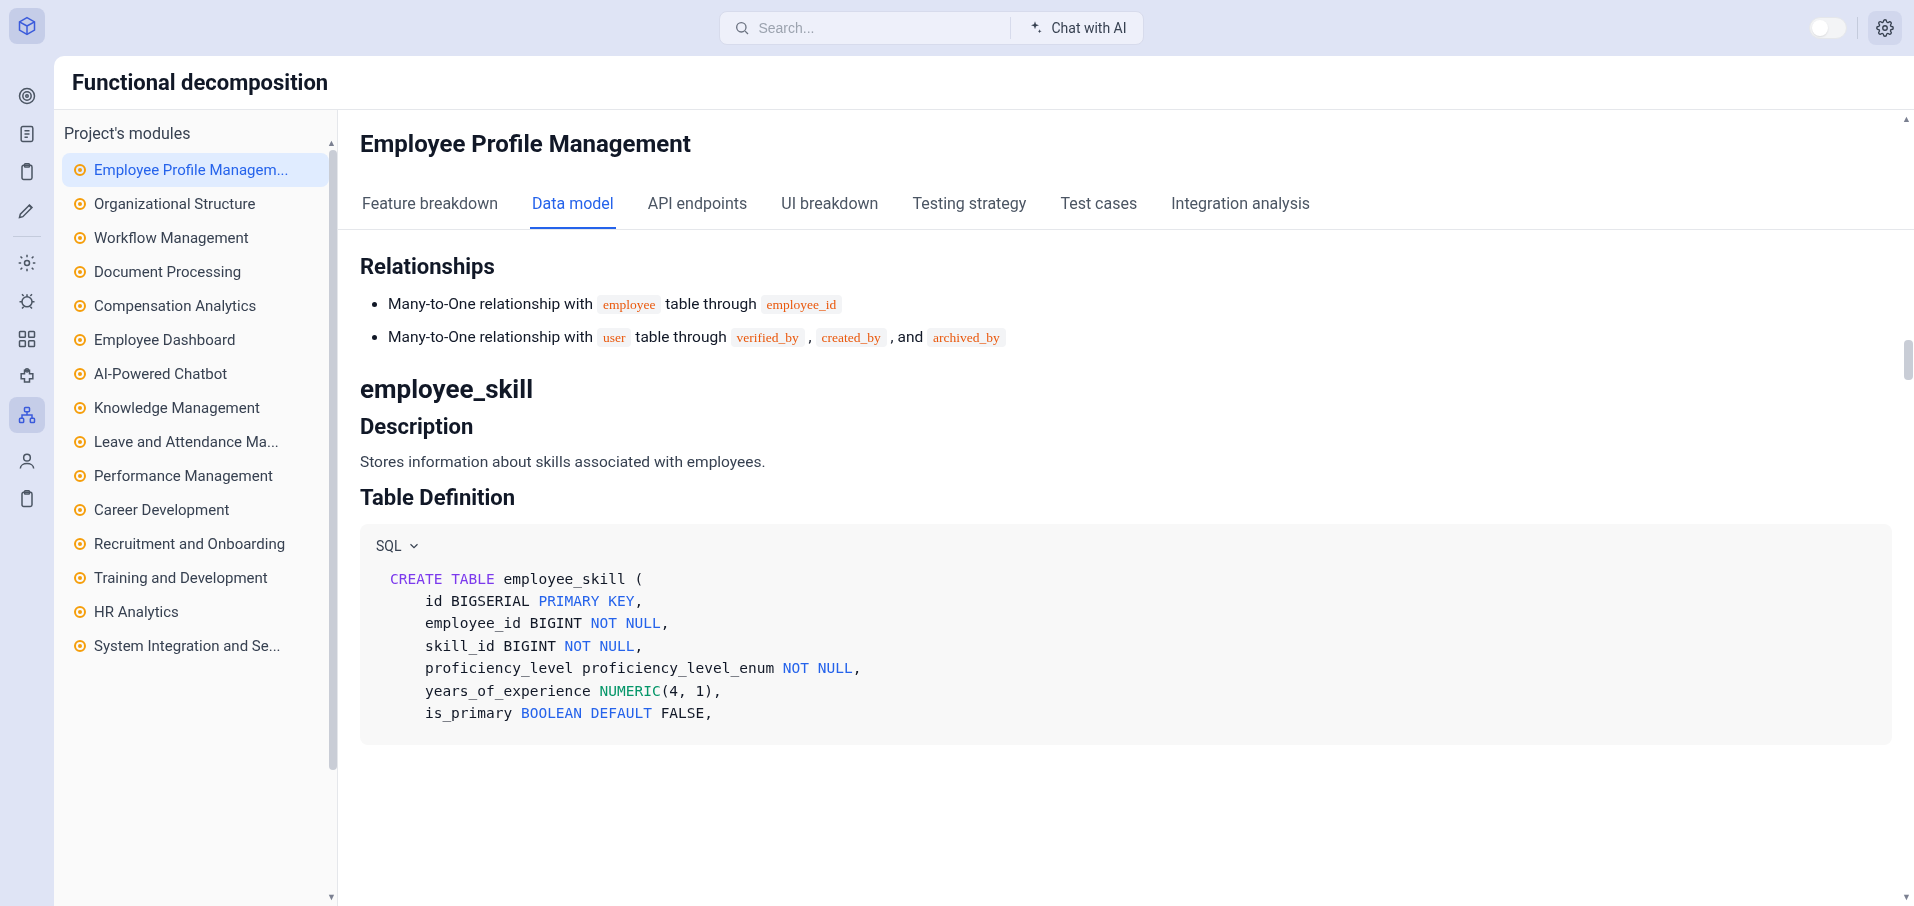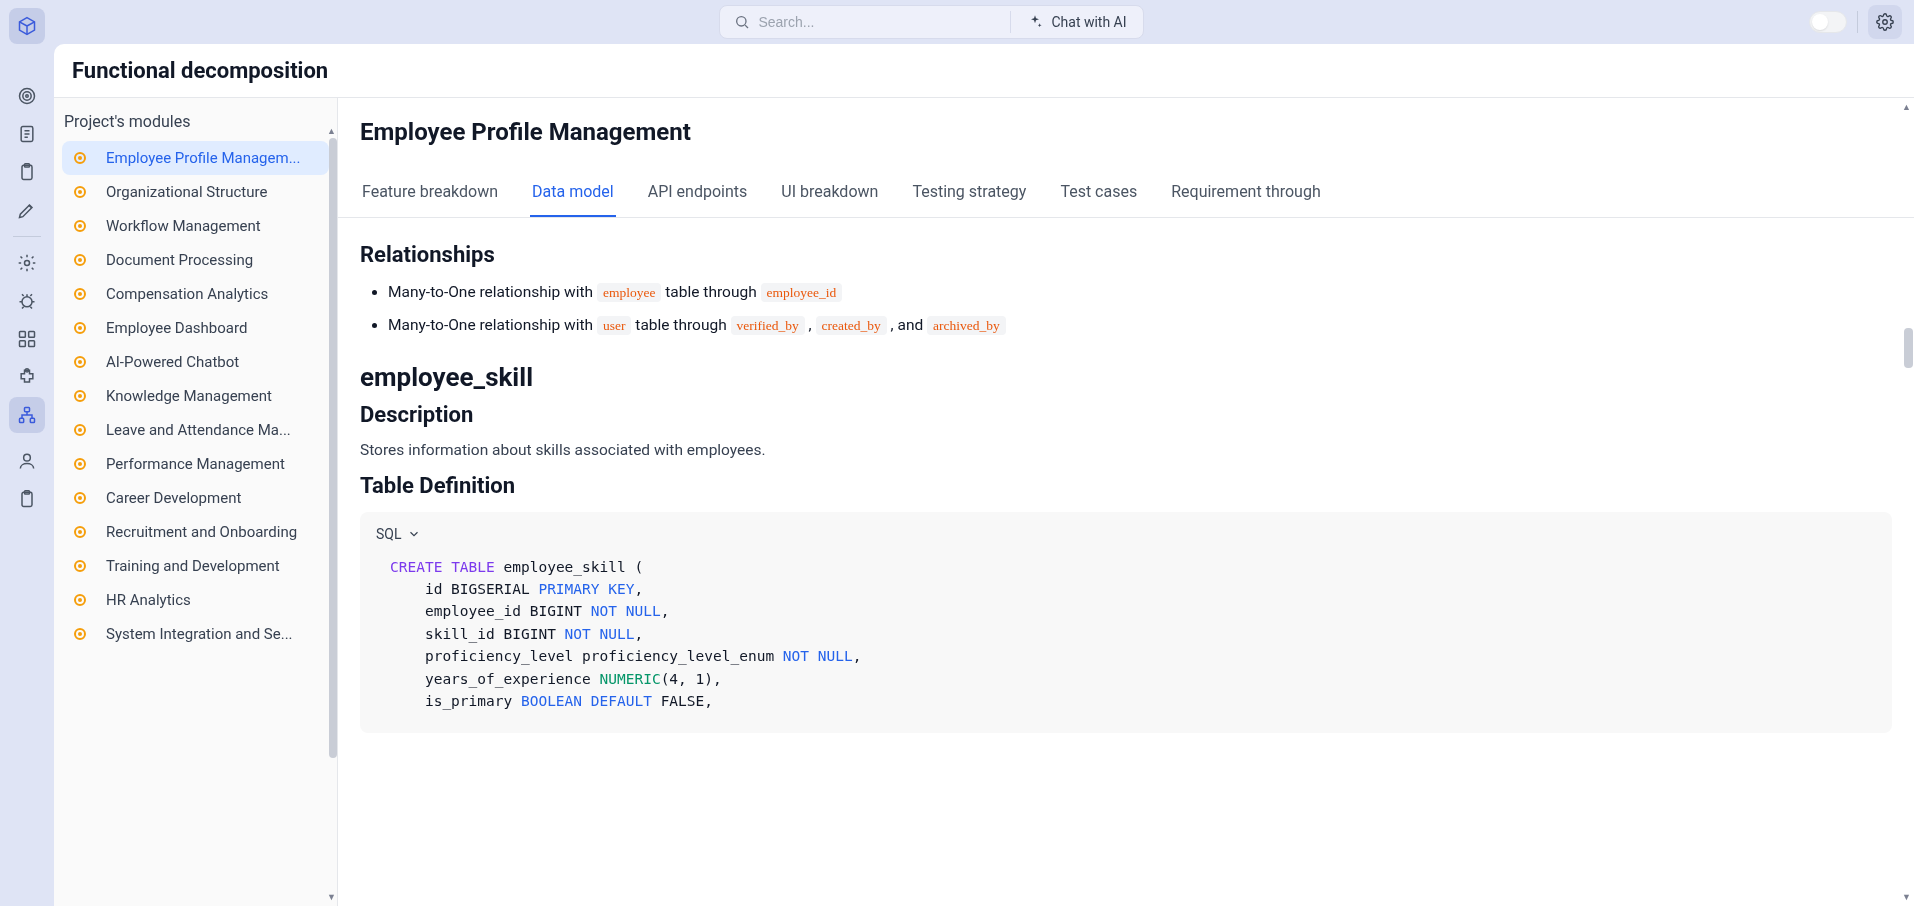--- a/index.html
+++ b/index.html
@@ -3,41 +3,41 @@
 <meta charset="utf-8">
 <style>
 * { box-sizing: border-box; margin: 0; padding: 0; }
 body { font-family: -apple-system, BlinkMacSystemFont, "Segoe UI", Roboto, sans-serif; font-size: 14px; color: #1f2937; background: #dfe4f5; overflow: hidden; }
 .app { display: flex; height: 906px; width: 1914px; }
 .icon-rail { width: 54px; background: #dfe4f5; padding: 8px 0; display: flex; flex-direction: column; align-items: center; gap: 2px; }
 .icon-rail .rail-item { width: 36px; height: 36px; border-radius: 8px; display: flex; align-items: center; justify-content: center; cursor: pointer; color: #4b5563; }
 .icon-rail .rail-item.active { background: #c5cde8; color: #3b5bdb; }
 .icon-rail .rail-divider { width: 28px; height: 1px; background: #c4cbdc; margin: 6px 0; }
 .main-col { flex: 1; display: flex; flex-direction: column; }
-.topbar { height: 44px; display: flex; align-items: center; padding: 0 12px; gap: 12px; }
+.topbar { height: 56px; display: flex; align-items: center; padding: 0 12px; gap: 12px; }
 .topbar-center { flex: 1; display: flex; justify-content: center; }
 .search-group { display: flex; align-items: center; height: 34px; background: #eef0fa; border: 1px solid #d7dbec; border-radius: 8px; overflow: hidden; }
 .search-box { display: flex; align-items: center; gap: 8px; padding: 0 14px; height: 100%; width: 290px; color: #6b7280; }
 .search-input { border: none; background: transparent; outline: none; font-size: 14px; width: 200px; color: #374151; }
 .search-input::placeholder { color: #9ca3af; }
 .search-divider { width: 1px; height: 22px; background: #d7dbec; }
 .chat-ai { display: flex; align-items: center; gap: 8px; padding: 16px 16px; height: 100%; cursor: pointer; color: #374151; }
 .topbar-right { display: flex; align-items: center; gap: 10px; }
 .toggle { width: 38px; height: 22px; background: #f3f4f6; border-radius: 11px; position: relative; cursor: pointer; border: 1px solid #e5e7eb; }
 .toggle .knob { position: absolute; left: 2px; top: 2px; width: 16px; height: 16px; background: #fff; border-radius: 50%; box-shadow: 0 1px 2px rgba(0,0,0,0.1); }
 .right-divider { width: 1px; height: 22px; background: #c4cbdc; }
 .gear-btn { width: 34px; height: 34px; border-radius: 8px; background: #d1d7ed; display: flex; align-items: center; justify-content: center; cursor: pointer; color: #374151; }
 .content-card { flex: 1; background: #fff; margin: 0 0 0 0; border-top-left-radius: 10px; display: flex; flex-direction: column; overflow: hidden; }
 .page-header { padding: 14px 18px; border-bottom: 1px solid #e5e7eb; }
 .page-header h1 { font-size: 22px; font-weight: 700; color: #111827; }
 .body-row { flex: 1; display: flex; overflow: hidden; }
 .sidebar { width: 284px; border-right: 1px solid #e5e7eb; background: #fafafa; display: flex; flex-direction: column; overflow: hidden; position: relative; }
 .sidebar-title { padding: 14px 10px 10px 10px; font-size: 16px; font-weight: 400; color: #374151; }
 .module-list { flex: 1; overflow-y: auto; padding: 0 8px 8px 8px; }
-.module-item { display: flex; align-items: center; gap: 20px; padding: 8px 12px; border-radius: 8px; cursor: pointer; font-size: 15px; color: #374151; white-space: nowrap; overflow: hidden; text-overflow: ellipsis; margin-bottom: 0px; }
+.module-item { display: flex; align-items: center; gap: 8px; padding: 8px 12px; border-radius: 8px; cursor: pointer; font-size: 15px; color: #374151; white-space: nowrap; overflow: hidden; text-overflow: ellipsis; margin-bottom: 0px; }
 .module-item .ring { width: 12px; height: 12px; border-radius: 50%; border: 2px solid #f59e0b; flex-shrink: 0; position: relative; }
 .module-item .ring::after { content: ""; position: absolute; left: 2px; top: 2px; width: 4px; height: 4px; background: #f59e0b; border-radius: 50%; }
 .module-item.active { background: #e0ecff; color: #2563eb; }
 .module-label { overflow: hidden; text-overflow: ellipsis; }
 .sidebar .scrollthumb { position: absolute; right: 0; top: 40px; width: 8px; height: 620px; background: #c9cdd6; border-radius: 4px; }
 .sb-arrow { position: absolute; right: 1px; font-size: 9px; color: #7b8091; }
 .detail { flex: 1; overflow-y: auto; position: relative; }
 .detail-header { padding: 20px 22px 14px 22px; }
 .detail-header h2 { font-size: 24px; font-weight: 700; color: #111827; }
 .detail-header p { margin-top: 8px; font-size: 15.5px; color: #6b7280; }
@@ -261,21 +261,21 @@
           <div class="detail-header">
             <h2>Employee Profile Management</h2>
           </div>
           <div class="tabs" id="tabs">
               <div class="tab">Feature breakdown</div>
               <div class="tab active">Data model</div>
               <div class="tab">API endpoints</div>
               <div class="tab">UI breakdown</div>
               <div class="tab">Testing strategy</div>
               <div class="tab">Test cases</div>
-              <div class="tab">Requirement through</div>
+              <div class="tab">Integration analysis</div>
             </div>
           <div class="doc">
             <h3>Relationships</h3>
             <ul>
               <li><span>Many-to-One relationship with </span><code class="inline">employee</code><span> table through </span><code class="inline">employee_id</code></li>
               <li><span>Many-to-One relationship with </span><code class="inline">user</code><span> table through </span><code class="inline">verified_by</code><span> , </span><code class="inline">created_by</code><span> , and </span><code class="inline">archived_by</code></li>
             </ul>
             <h2 class="tbl2">employee_skill</h2>
             <h3>Description</h3>
             <p>Stores information about skills associated with employees.</p>

